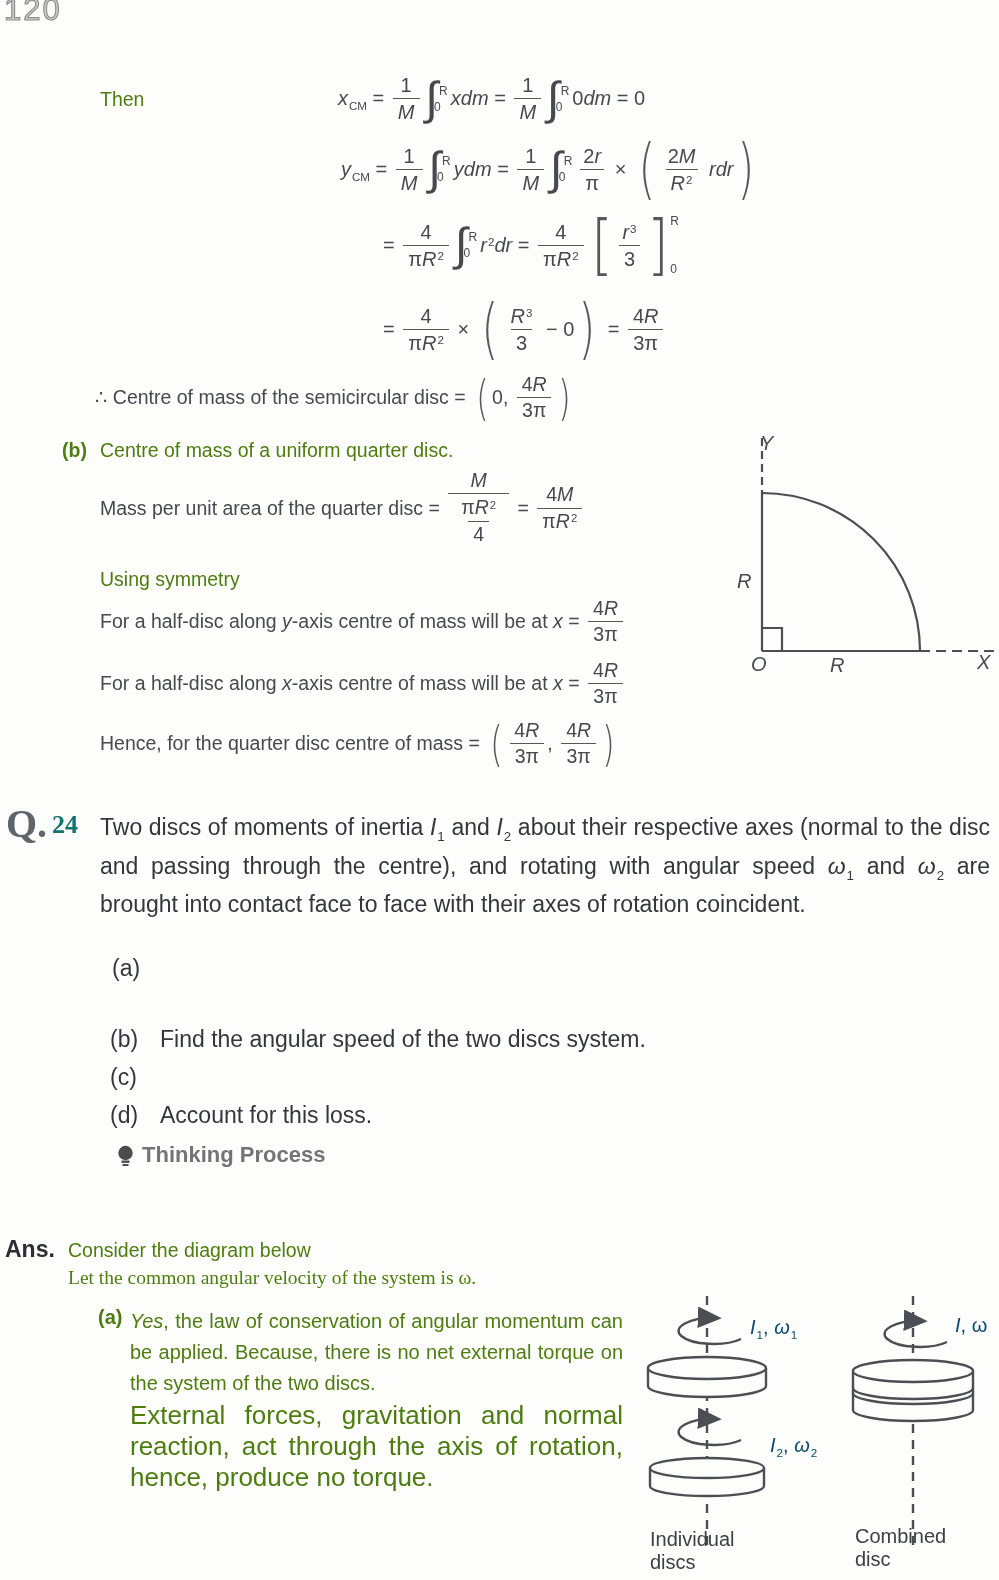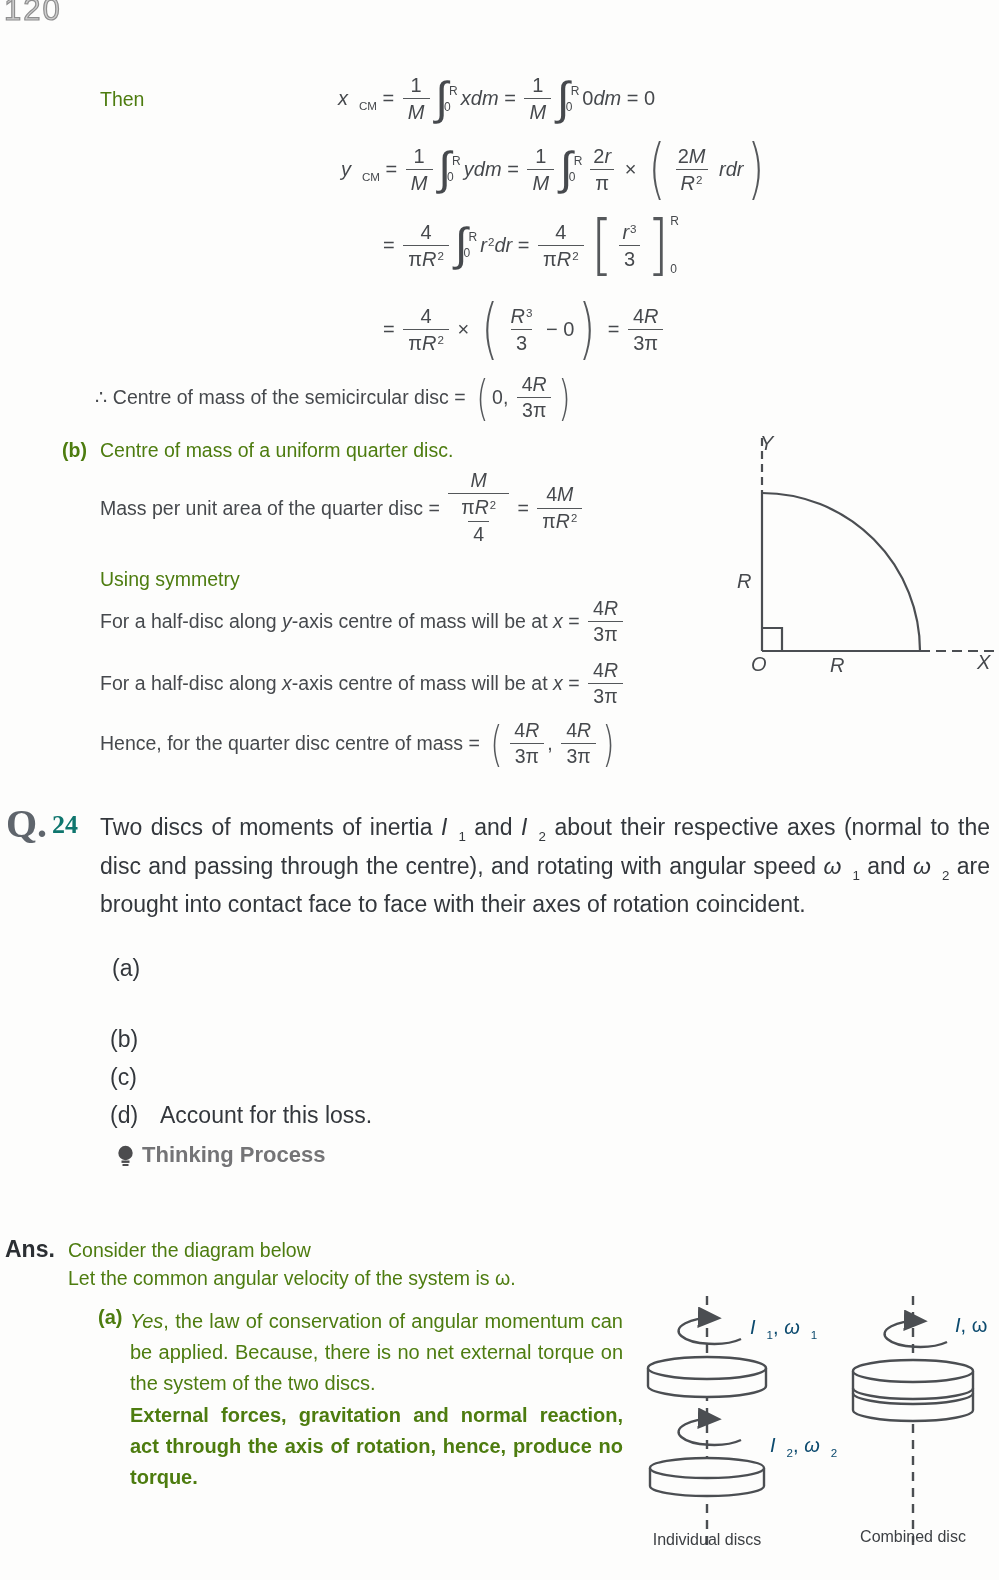--- a/index.html
+++ b/index.html
@@ -10,21 +10,21 @@
   
   .pagenum{font-size:31px;color:#cfcfcf;-webkit-text-stroke:1.2px #8f8f8f;letter-spacing:2px;font-weight:400;}
   .htitle{font-size:22px;color:#26282b;white-space:nowrap;}
   .htitle b{font-size:26px;font-weight:700;}
 
   
   .math-line{display:flex;align-items:center;white-space:pre;font-size:20px;color:#46494d;}
   .rich{white-space:normal;}
   .m-var{font-style:italic;}
   .m-vs{white-space:nowrap;}
-  .m-sub{font-size:0.58em;position:relative;top:0.45em;margin-left:11px;}
+  .m-sub{font-size:0.58em;position:relative;top:0.45em;margin-left:1px;}
   .m-sup{font-size:0.58em;position:relative;top:-0.5em;margin-left:1px;}
   .m-frac{display:inline-flex;flex-direction:column;align-items:center;text-align:center;
           vertical-align:middle;margin:0 3px;line-height:1.2;}
   .m-num,.m-den{display:flex;align-items:center;justify-content:center;padding:1px 5px;}
   .m-den{border-top:1.6px solid #54575a;}
   .m-int{display:inline-flex;align-items:center;vertical-align:middle;margin:0 3px;}
   .m-int-sym{font-size:2.3em;font-weight:100;line-height:0.82;font-family:"DejaVu Sans",sans-serif;}
   .m-int-b{display:inline-flex;flex-direction:column;justify-content:space-between;height:2.5em;
            font-size:0.6em;margin-left:1px;}
   .m-int-b .m-lo{transform:translateX(-5px);}
@@ -42,21 +42,21 @@
   .qfont{color:#33373c;font-size:23px;}
   .bold{font-weight:700;}
   .just{text-align:justify;}
   .qbig{font-family:"Liberation Serif","DejaVu Serif",serif;font-weight:700;font-size:40px;color:#5f656c;}
   .qnum{font-family:"Liberation Serif","DejaVu Serif",serif;font-weight:700;font-size:26px;color:#0f766e;}
   .think-h{font-size:22px;font-weight:700;color:#747476;}
   .think-t{font-size:20px;font-style:italic;color:#46484b;line-height:25px;}
   .ansl{font-size:23px;font-weight:700;color:#2b2f33;}
   .diag-label{font-size:20px;color:#0c4a6e;white-space:nowrap;}
   .diag-label .m-var{font-style:italic;}
-  .caption{font-size:16px;color:#3c3f43;text-align:center;line-height:23px;}
+  .caption{font-size:20px;color:#3c3f43;line-height:23px;}
   .axis-label{font-size:20px;font-style:italic;color:#46494d;}
   svg{display:block;}
 </style>
 </head>
 <body>
 
 <div class="page">
 
   <div class="abs pagenum" style="left:4px;top:-8px;">120</div>
 
@@ -90,37 +90,38 @@
   <div class="abs axis-label" style="left:751px;top:653px;">O</div>
   <div class="abs axis-label" style="left:830px;top:654px;">R</div>
   <div class="abs axis-label" style="left:977px;top:651px;">X</div>
 
   <div class="abs qbig" style="left:6px;top:800px;">Q.</div>
   <div class="abs qnum" style="left:52px;top:810px;">24</div>
   <div class="abs rich just qfont" style="left:100px;top:810px;width:890px;line-height:34.5px;"><span class="m-txt">Two discs of moments of inertia </span><span class="m-vs"><span class="m-var">I</span><span class="m-sub">1</span></span><span class="m-txt"> and </span><span class="m-vs"><span class="m-var">I</span><span class="m-sub">2</span></span><span class="m-txt"> about their respective axes (normal to the disc and passing through the centre), and rotating with angular speed </span><span class="m-vs"><span class="m-var">ω</span><span class="m-sub">1</span></span><span class="m-txt"> and </span><span class="m-vs"><span class="m-var">ω</span><span class="m-sub">2</span></span><span class="m-txt"> are brought into contact face to face with their axes of rotation coincident.</span></div>
 
   <div class="abs qfont" style="left:112px;top:955px;">(a)</div>
   <div class="abs qfont" style="left:110px;top:1026px;">(b)</div>
+  <div class="abs qfont" style="left:160px;top:1026px;">Find the angular speed of the two discs system.</div>
   <div class="abs qfont" style="left:110px;top:1064px;">(c)</div>
   <div class="abs qfont" style="left:110px;top:1102px;">(d)</div>
   <div class="abs qfont" style="left:160px;top:1102px;">Account for this loss.</div>
 
   <svg class="abs" style="left:117px;top:1145px;" width="17" height="24" viewBox="0 0 17 24">
     <circle cx="8.5" cy="8" r="7.2" fill="#4c4c4e"></circle>
     <rect x="4.5" y="15.5" width="8" height="2.4" fill="#4c4c4e"></rect>
     <rect x="5.5" y="19" width="6" height="2" fill="#4c4c4e"></rect>
   </svg>
   <div class="abs think-h" style="left:142px;top:1142px;">Thinking Process</div>
 
   <div class="abs ansl" style="left:5px;top:1236px;">Ans.</div>
   <div class="abs btxt" style="left:68px;top:1239px;">Consider the diagram below</div>
-  <div class="abs btxt" style="left:68px;top:1267px;">Let the common angular velocity of the system is ω.</div>
+  <div class="abs btxt" style="left:68px;top:1267px;font-family:Liberation Serif, serif;">Let the common angular velocity of the system is ω.</div>
   <div class="abs btxt bold" style="left:98px;top:1306px;font-size:20px;">(a)</div>
   <div class="abs rich just btxt" style="left:130px;top:1306px;width:493px;line-height:31px;font-size:20px;"><span class="m-var">Yes</span><span class="m-txt">, the law of conservation of angular momentum can be applied. Because, there is no net external torque on the system of the two discs.</span></div>
-  <div class="abs rich just btxt" style="left:130px;top:1400px;width:493px;line-height:31px;font-size:20px;font-weight:bold;">External forces, gravitation and normal reaction, act through the axis of rotation, hence, produce  no torque.</div>
+  <div class="abs rich just btxt" style="left:130px;top:1400px;width:493px;line-height:31px;font-size:26px;">External forces, gravitation and normal reaction, act through the axis of rotation, hence, produce  no torque.</div>
 
   <svg class="abs" style="left:618px;top:1290px;" width="381" height="288" viewBox="0 0 381 288">
     <defs>
       <marker id="ah" markerWidth="11" markerHeight="9" refX="8" refY="4.5" orient="auto">
         <path d="M0,0 L10,4.5 L0,9 z" fill="#4b4e52"></path>
       </marker>
     </defs>
     <g stroke="#4b4e52" stroke-width="2.4" fill="none">
 
       <line x1="89" y1="6" x2="89" y2="256" stroke-dasharray="9 7"></line>

